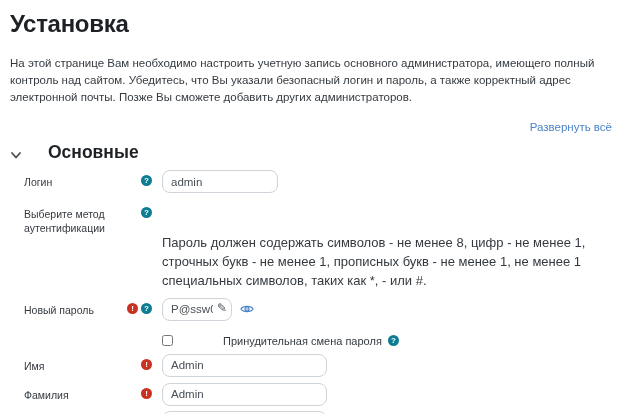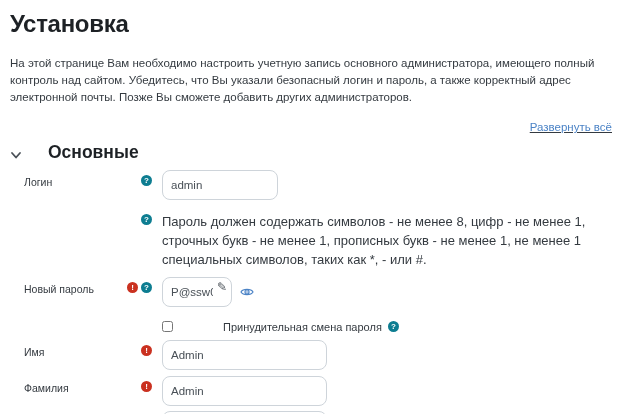--- a/index.html
+++ b/index.html
@@ -14,21 +14,21 @@
   .page { padding: 6px 12px 0 10px; width: 624px; }
 
   .page-title {
     font-size: 24px; font-weight: 700; color: #1d2125;
     margin: 4px 0 17px 0; letter-spacing: -0.3px;
   }
   .intro {
     font-size: 11.5px; line-height: 1.48; max-width: 602px;
     color: #343a40; margin: 0;
   }
-  .expand-row { text-align: right; margin-top: 15px; font-size: 11.5px; text-decoration: underline; }
+  .expand-row { text-align: right; margin-top: 15px; font-size: 11.5px; }
   .expand-link { color: #4b83c6; text-decoration: none; cursor: pointer; }
 
   .section-header {
     display: flex; align-items: center; gap: 26px;
     margin: 9px 0 7px 0; cursor: pointer;
   }
   .chev { width: 12px; height: 12px; display: inline-block; }
   .section-title { font-size: 17.5px; font-weight: 700; color: #1d2125; margin: 0; }
 
   .form { }
@@ -43,21 +43,21 @@
   .cicon {
     width: 11px; height: 11px; border-radius: 50%;
     color: #fff; font-size: 8px; font-weight: 700; line-height: 11px;
     text-align: center; display: inline-block; flex: none;
   }
   .cicon.help { background: #0d7d91; cursor: pointer; }
   .cicon.req  { background: #ca3120; }
 
   .fcontrol { flex: 1; min-width: 0; }
   .txt-input {
-    height: 30px; border: 1px solid #ced4da; border-radius: 8px;
+    height: 23px; border: 1px solid #ced4da; border-radius: 8px;
     padding: 0 8px; font-size: 11.5px; color: #495057;
     font-family: "Liberation Sans", sans-serif; background: #fff;
     outline: none; display: block;
   }
   .w-login { width: 116px; }
   .w-name  { width: 165px; }
 
   .static-value { font-size: 11.5px; padding-top: 5px; color: #343a40; }
   .hint { font-size: 13px; line-height: 1.45; max-width: 452px; color: #343a40; margin-top: -2px; }
 
@@ -105,20 +105,21 @@
           <span class="cicon help">?</span>
         </span>
       </div>
       <div class="fcontrol">
         <input class="txt-input w-login" type="text" value="admin" style="">
       </div>
     </div>
 
     <div class="frow" style="margin-bottom:1px;">
       <div class="flabel">
+        <span>Выберите метод аутентификации</span>
         <span class="ficons">
           <span class="cicon help">?</span>
         </span>
       </div>
     </div>
 
     <div class="frow" style="margin-bottom:7px;">
       <div class="flabel"></div>
       <div class="fcontrol">
         <div class="hint">Пароль должен содержать символов - не менее 8, цифр - не менее 1, строчных букв - не менее 1, прописных букв - не менее 1, не менее 1 специальных символов, таких как *, - или #.</div>

